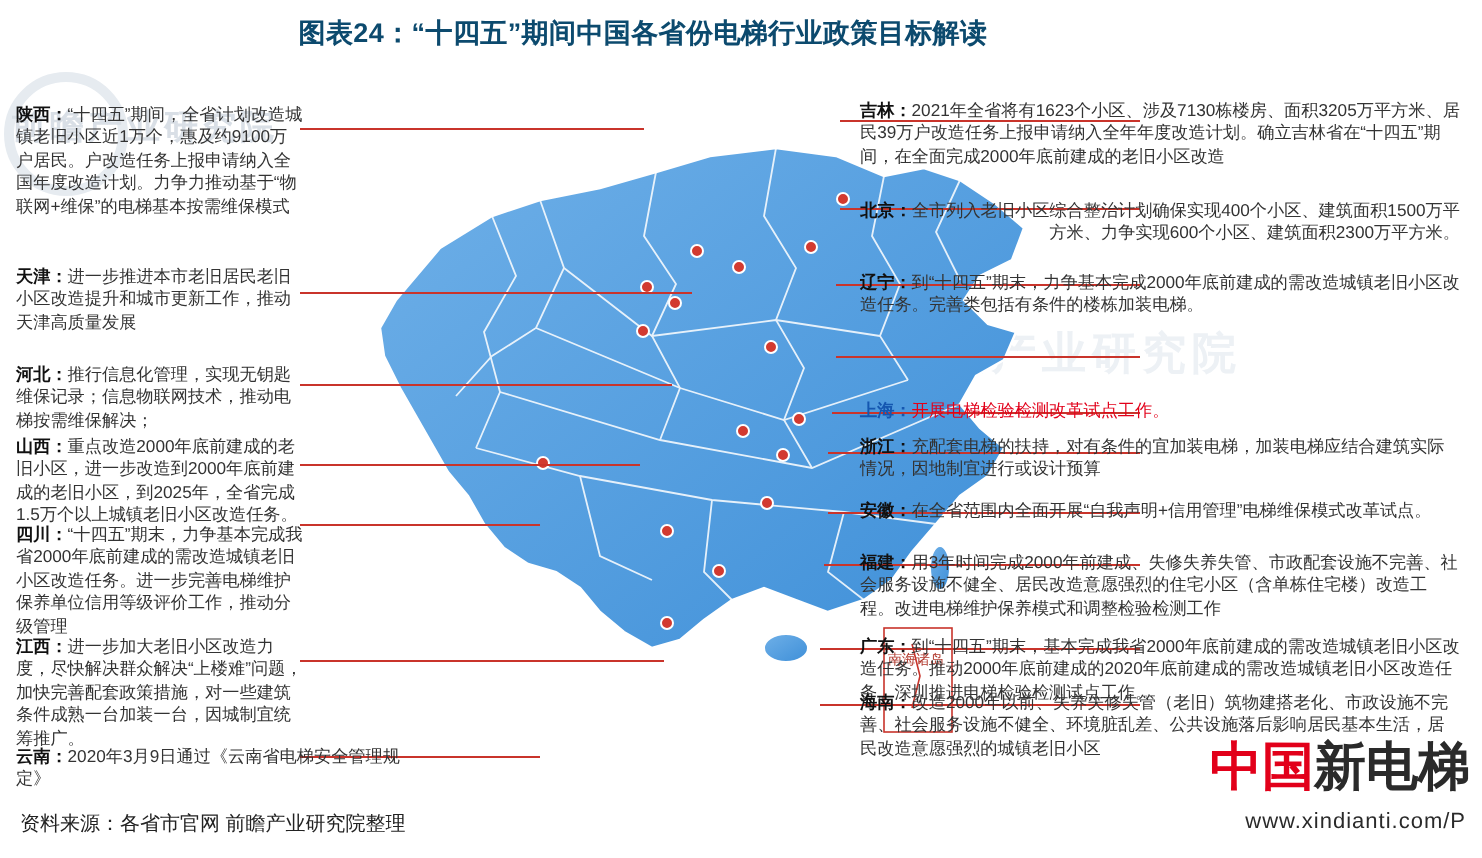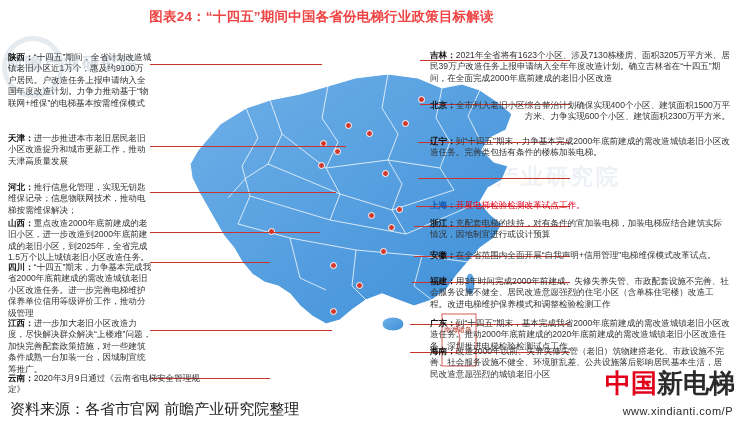--- a/index.html
+++ b/index.html
@@ -9,21 +9,21 @@
     font-family:"Liberation Sans","DejaVu Sans",sans-serif;
     color:#222;
     position:relative;
     overflow:hidden;
   }
   .page{position:relative;width:741px;height:429px;}
 
   .title{
     position:absolute;left:0;top:8px;width:643px;
     text-align:center;
-    font-size:13.5px;font-weight:bold;color:#ef4444;
+    font-size:13.5px;font-weight:bold;color:#0c4a6e;
     letter-spacing:.2px;
   }
 
   
   .map-wrap{
     position:absolute;left:150px;top:38px;width:430px;height:345px;
   }
   .map-bg{position:absolute;left:0;top:0;width:430px;height:345px;}
   .wm-circle{
     position:absolute;left:2px;top:36px;width:52px;height:52px;border-radius:50%;
@@ -46,21 +46,21 @@
   
   .lead{position:absolute;background:#c9342b;height:1px;transform-origin:0 0;}
   .dot{position:absolute;width:5px;height:5px;border-radius:50%;background:#d23a30;border:1px solid #fff;}
 
   
   .maplbl{position:absolute;font-size:7px;color:#b23a2e;white-space:nowrap;}
 
   
   .source{
     position:absolute;left:10px;bottom:10px;
-    font-size:15px;color:#222;
+    font-size:10px;color:#222;
   }
 
   
   .logo-left{
     position:absolute;left:6px;top:52px;
     font-size:17px;color:#d8dee5;font-weight:bold;letter-spacing:2px;
     opacity:.95;white-space:nowrap;
   }
   .logo-right-main{
     position:absolute;right:6px;bottom:28px;

